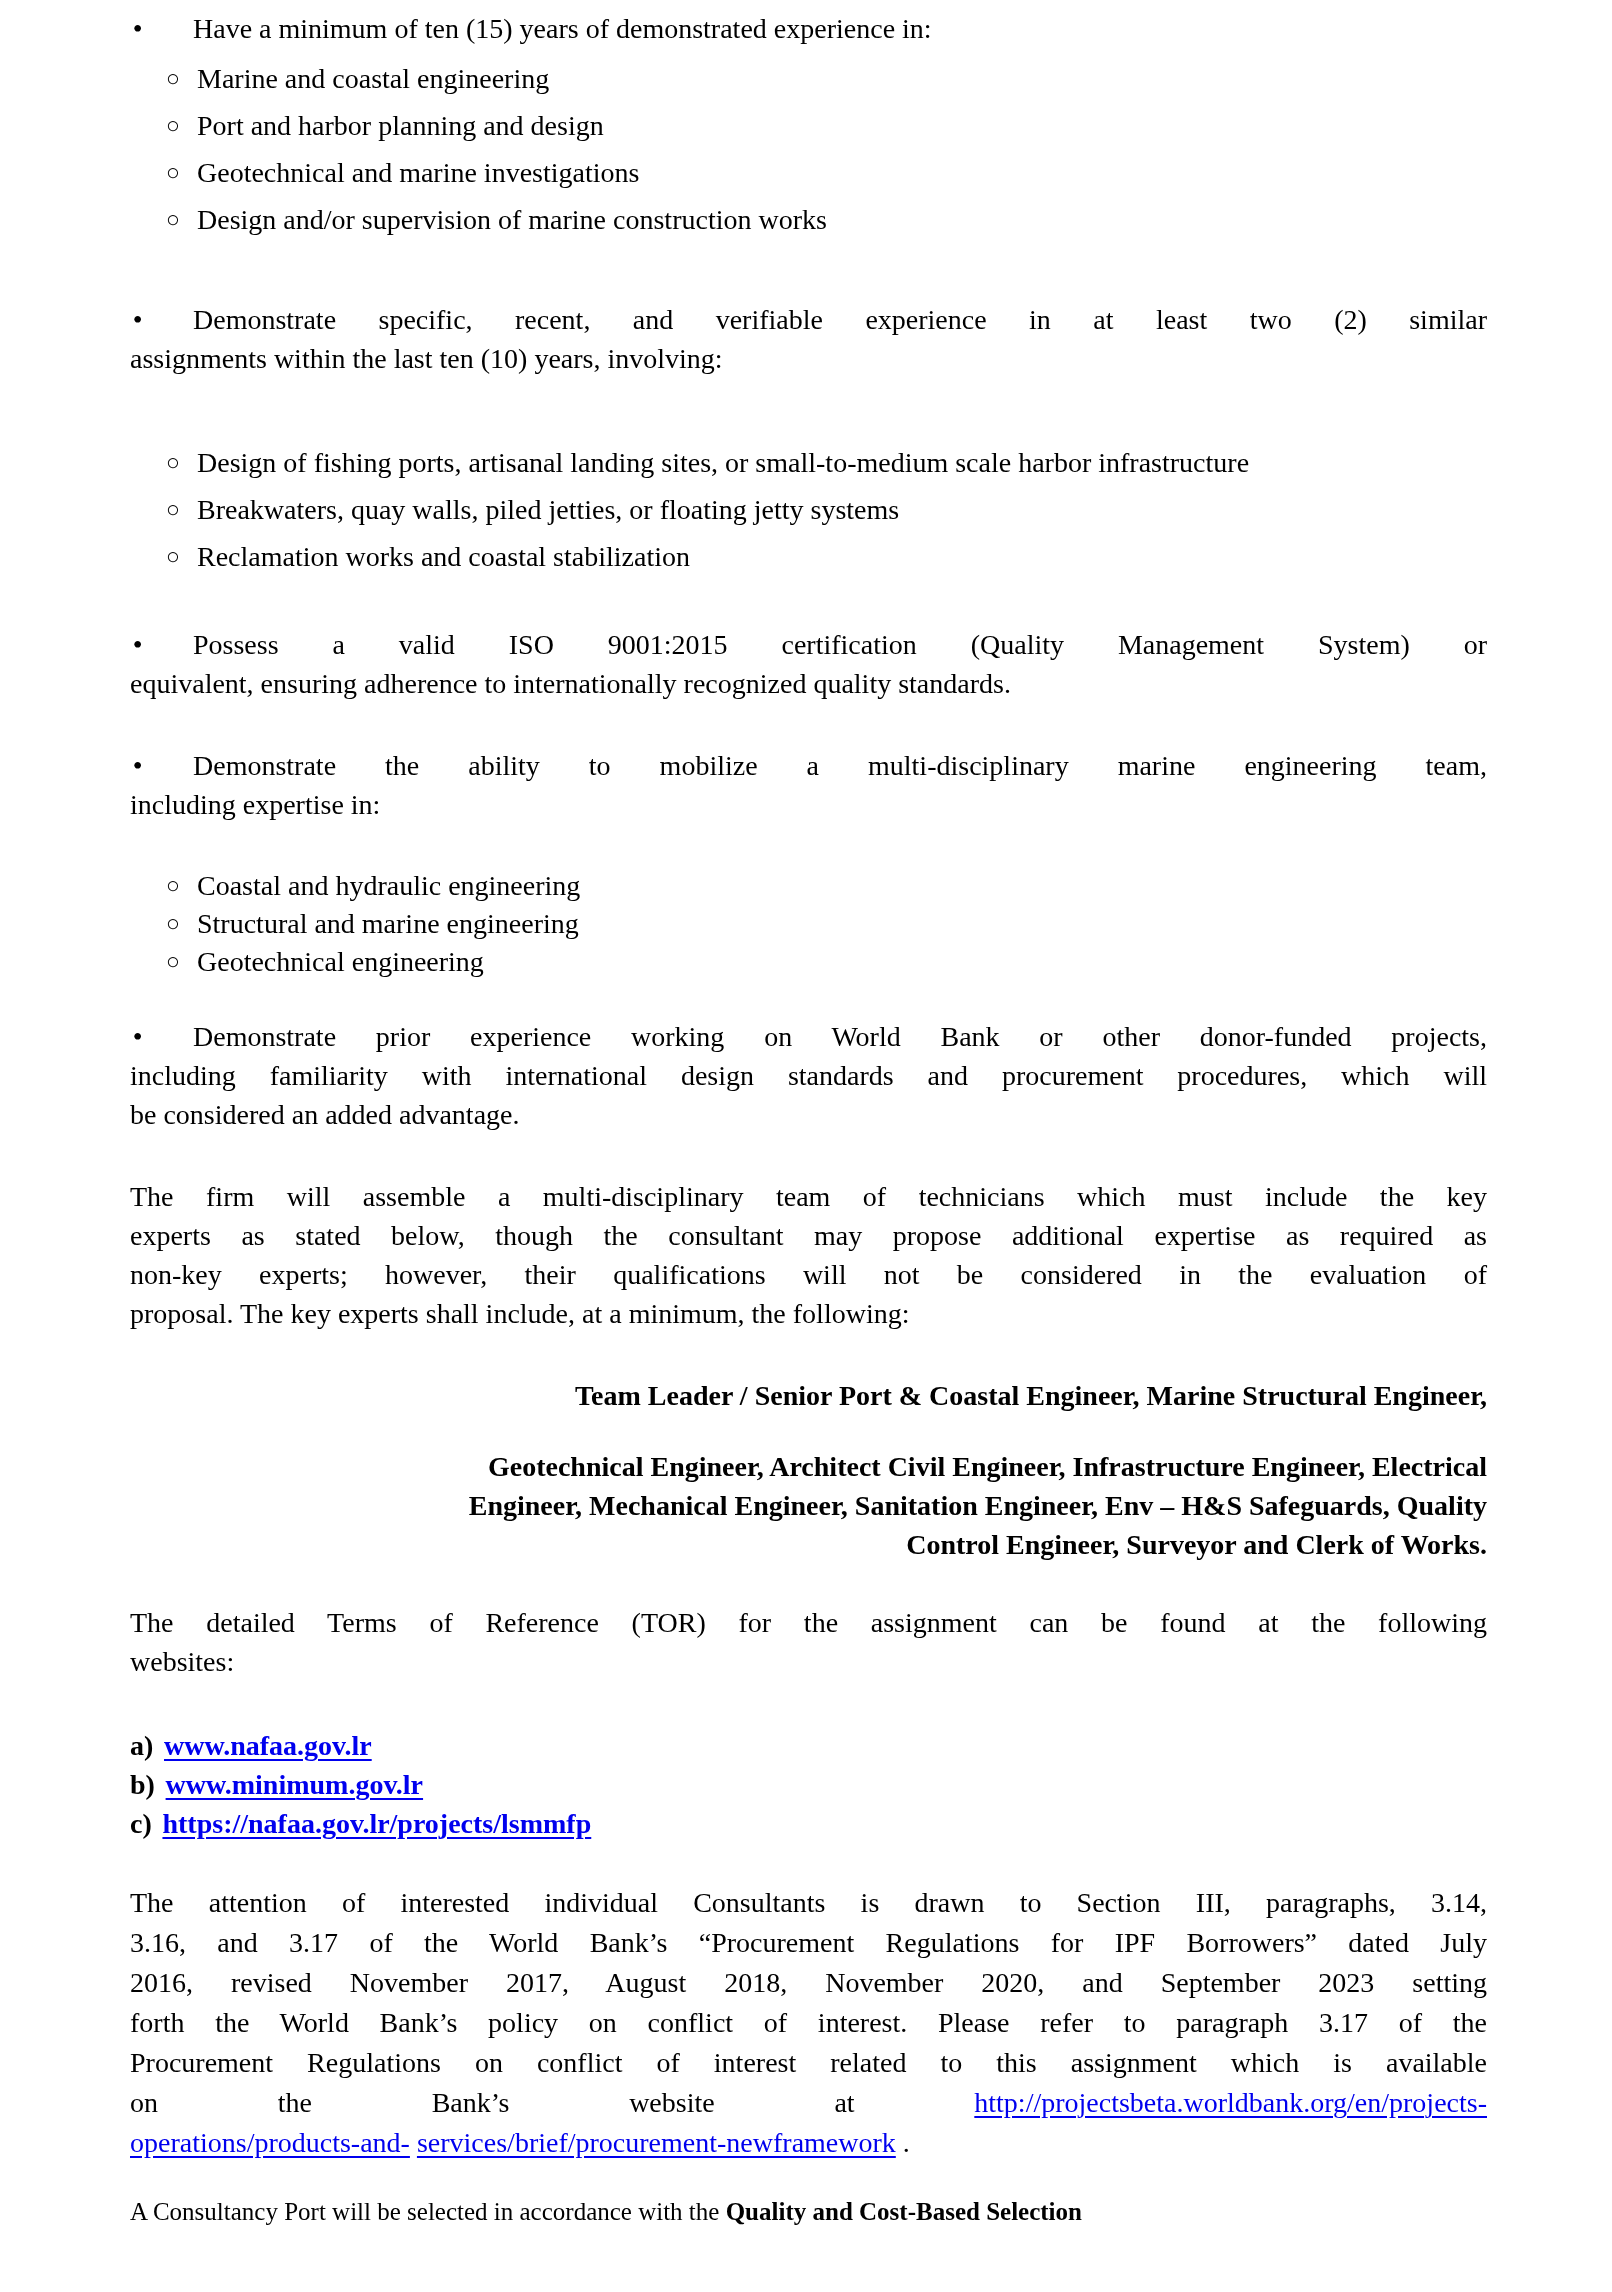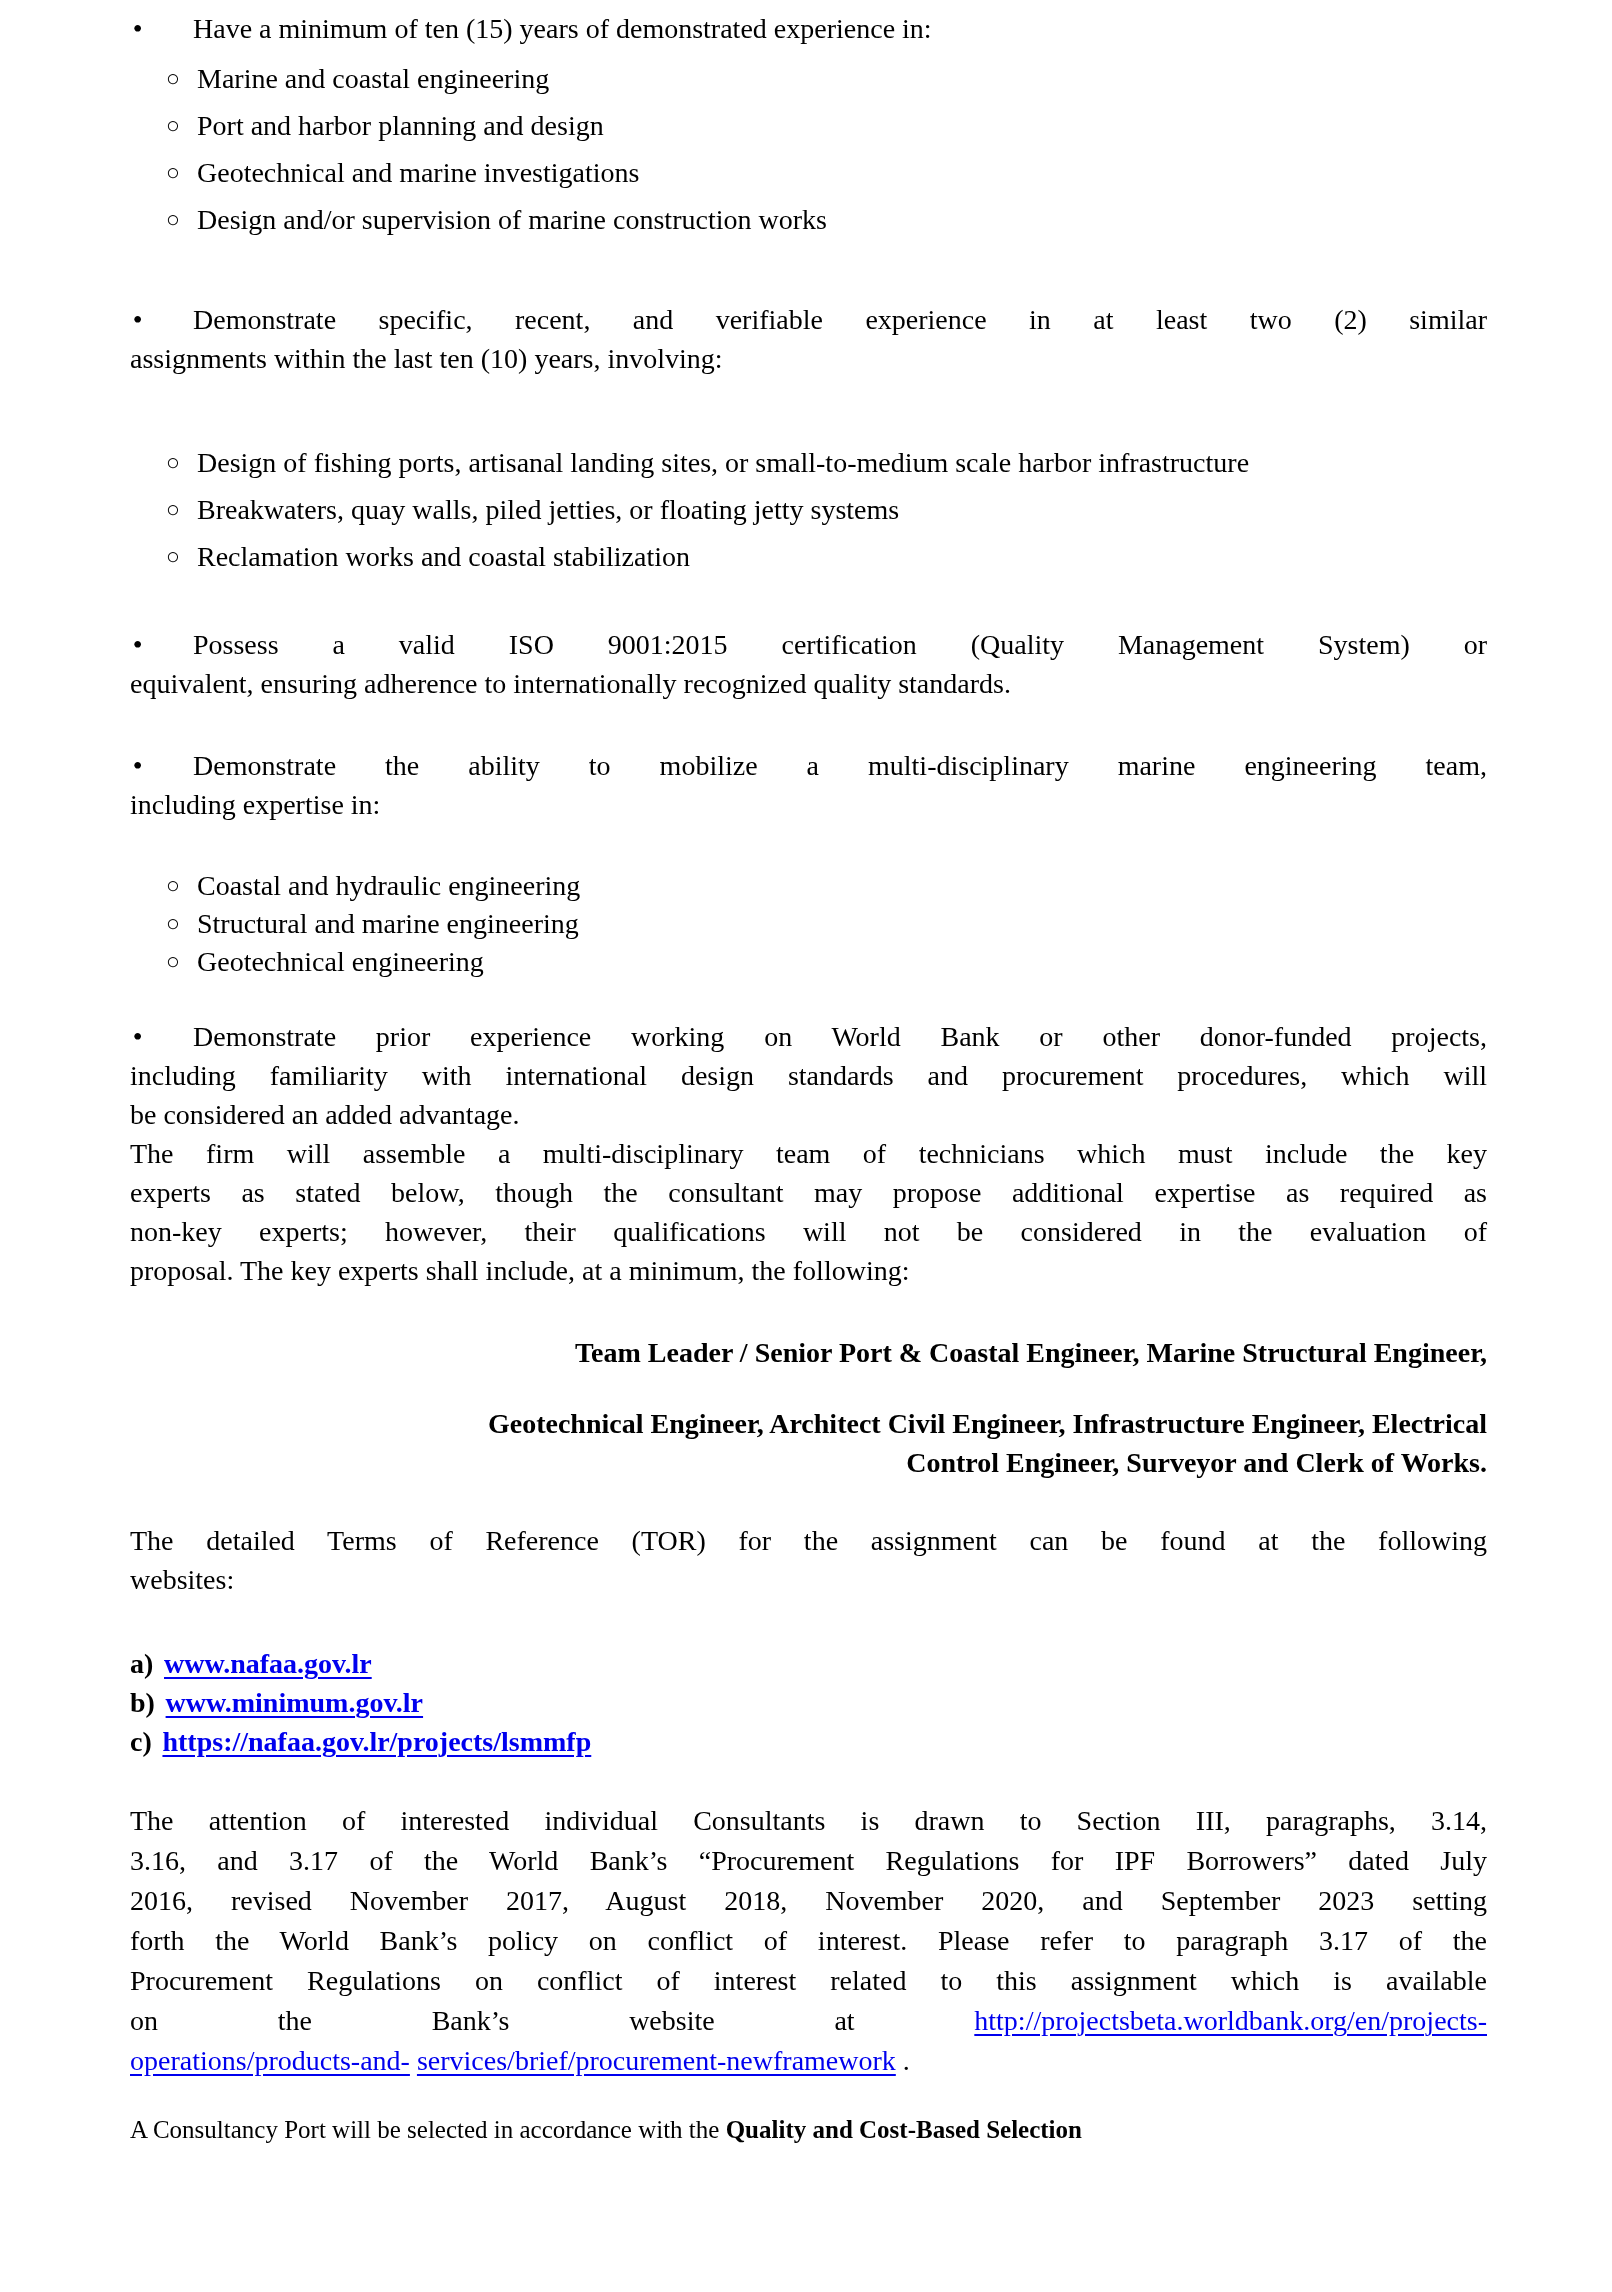--- a/index.html
+++ b/index.html
@@ -78,33 +78,34 @@
     <div class="ln sub"><span class="sb">○</span><span>Structural and marine engineering</span></div>
     <div class="ln sub"><span class="sb">○</span><span>Geotechnical engineering</span></div>
   </section>
 
   <section class="blk" style="margin-top:36px">
     <div class="ln bf jl"><span class="blt">•</span><span>Demonstrate prior experience working on World Bank or other donor-funded projects,</span></div>
     <div class="ln jl"><span>including familiarity with international design standards and procurement procedures, which will</span></div>
     <div class="ln"><span>be considered an added advantage.</span></div>
   </section>
 
-  <section class="blk" style="">
+  <section class="blk" style="margin-top:43px">
     <div class="ln jl"><span>The firm will assemble a multi-disciplinary team of technicians which must include the key</span></div>
     <div class="ln jl"><span>experts as stated below, though the consultant may propose additional expertise as required as</span></div>
     <div class="ln jl"><span>non-key experts; however, their qualifications will not be considered in the evaluation of</span></div>
     <div class="ln"><span>proposal. The key experts shall include, at a minimum, the following:</span></div>
   </section>
 
   <section class="blk b" style="margin-top:43px">
     <div class="ln"><span>Team Leader / Senior Port &amp; Coastal Engineer, Marine Structural Engineer,</span></div>
   </section>
 
   <section class="blk b" style="margin-top:32px">
     <div class="ln"><span>Geotechnical Engineer, Architect Civil Engineer, Infrastructure Engineer, Electrical</span></div>
+    <div class="ln"><span>Engineer, Mechanical Engineer, Sanitation Engineer, Env – H&amp;S Safeguards, Quality</span></div>
     <div class="ln"><span>Control Engineer, Surveyor and Clerk of Works.</span></div>
   </section>
 
   <section class="blk" style="margin-top:39px">
     <div class="ln jl"><span>The detailed Terms of Reference (TOR) for the assignment can be found at the following</span></div>
     <div class="ln"><span>websites:</span></div>
   </section>
 
   <section class="blk" style="margin-top:45px">
     <div class="ln"><span class="b lbl">a)</span><a class="lk b">www.nafaa.gov.lr</a></div>

